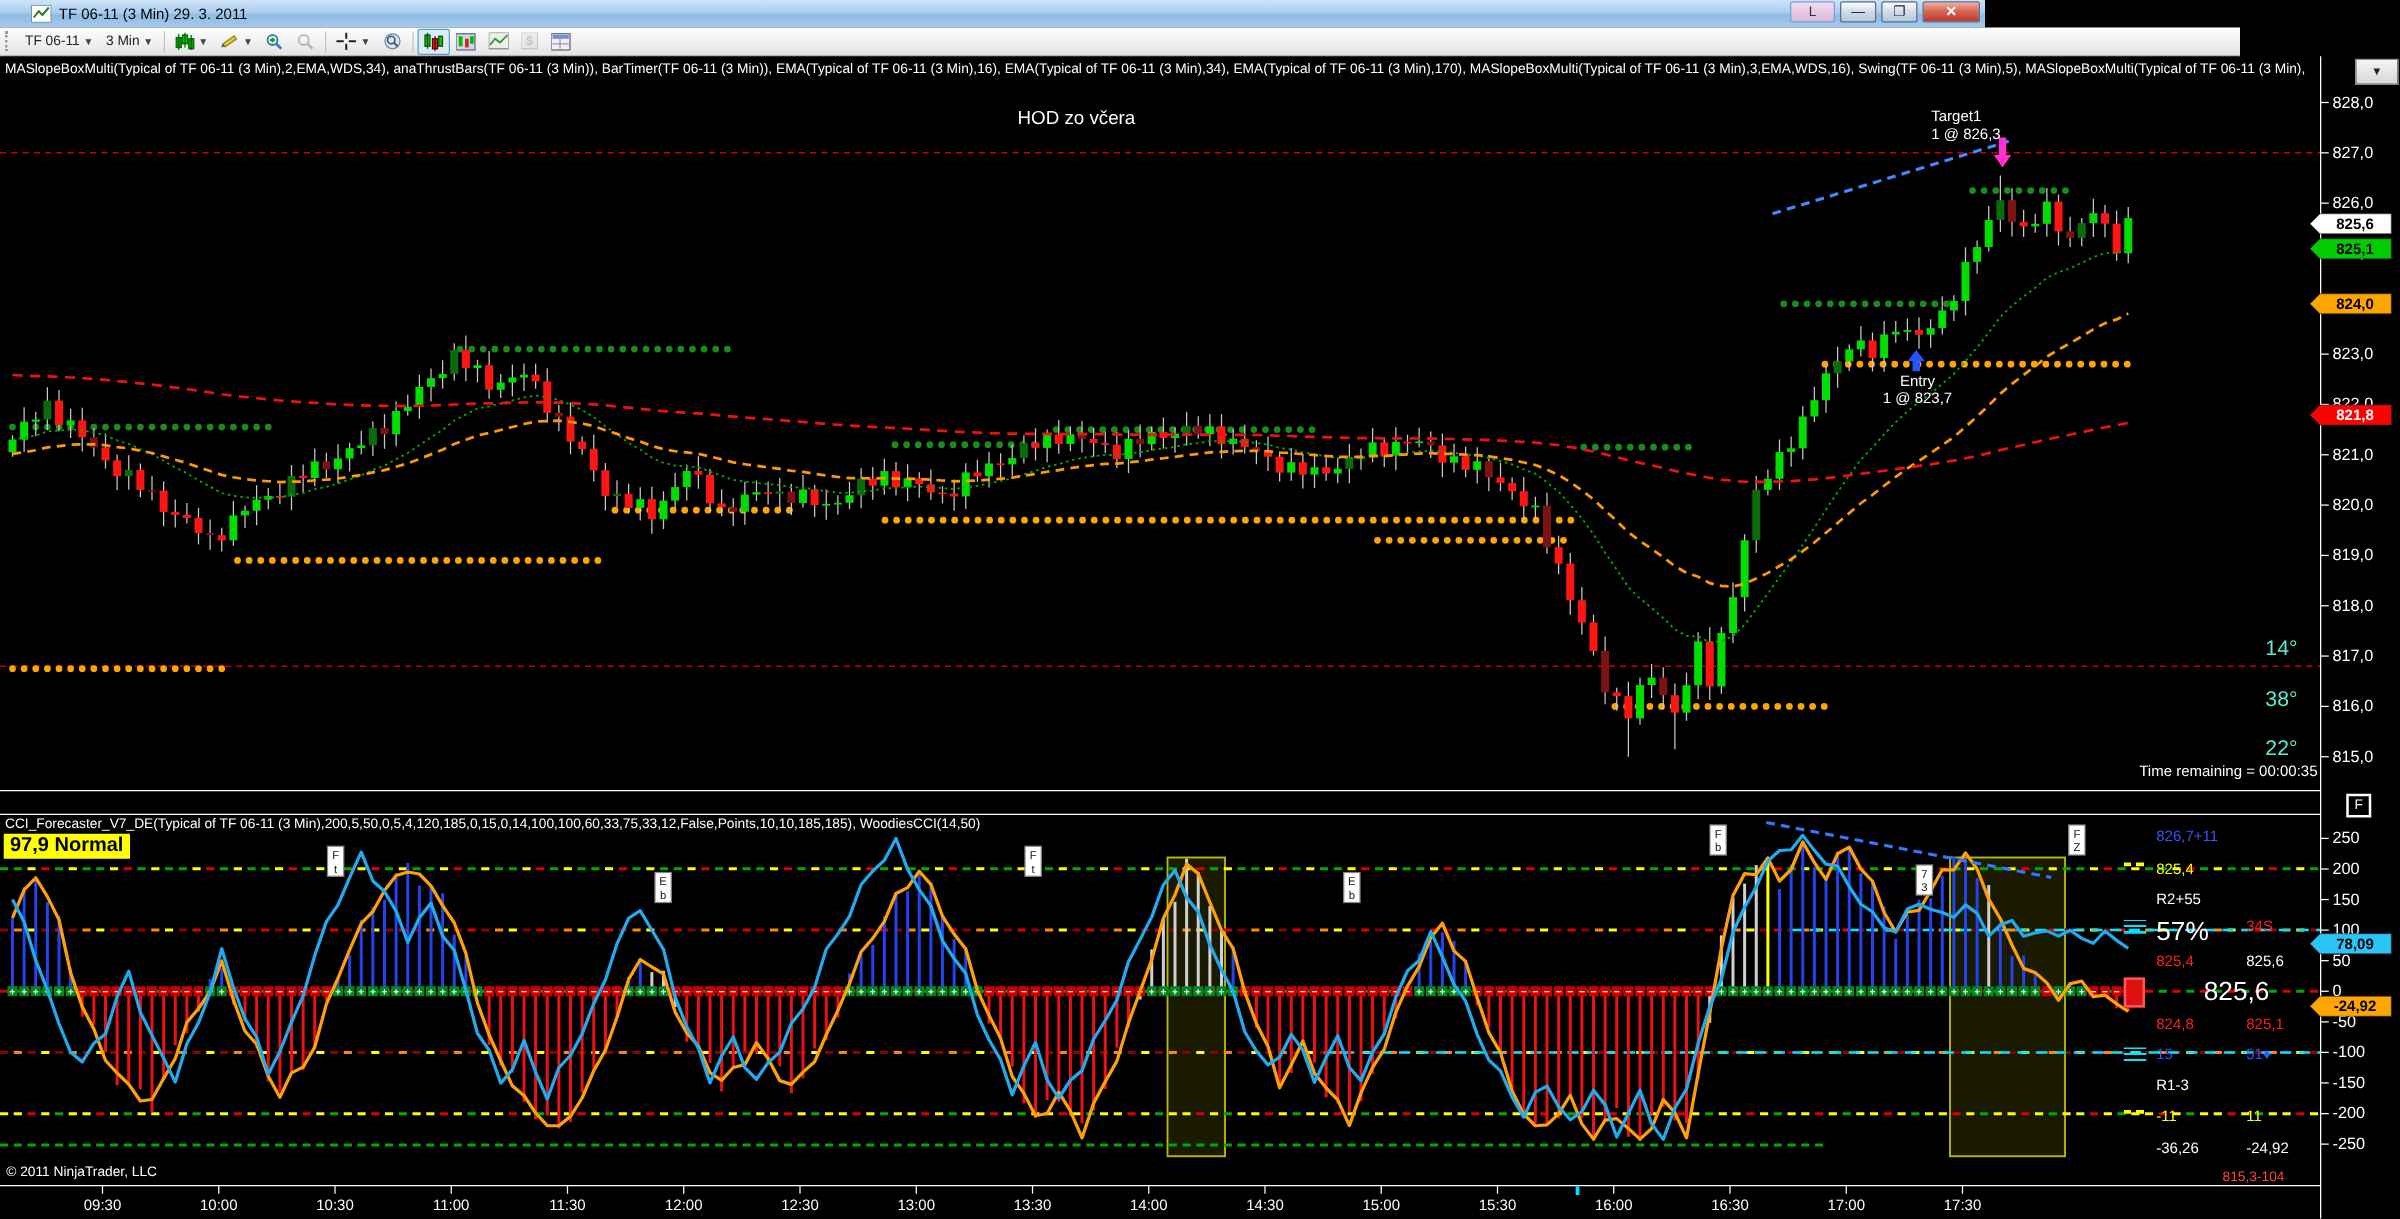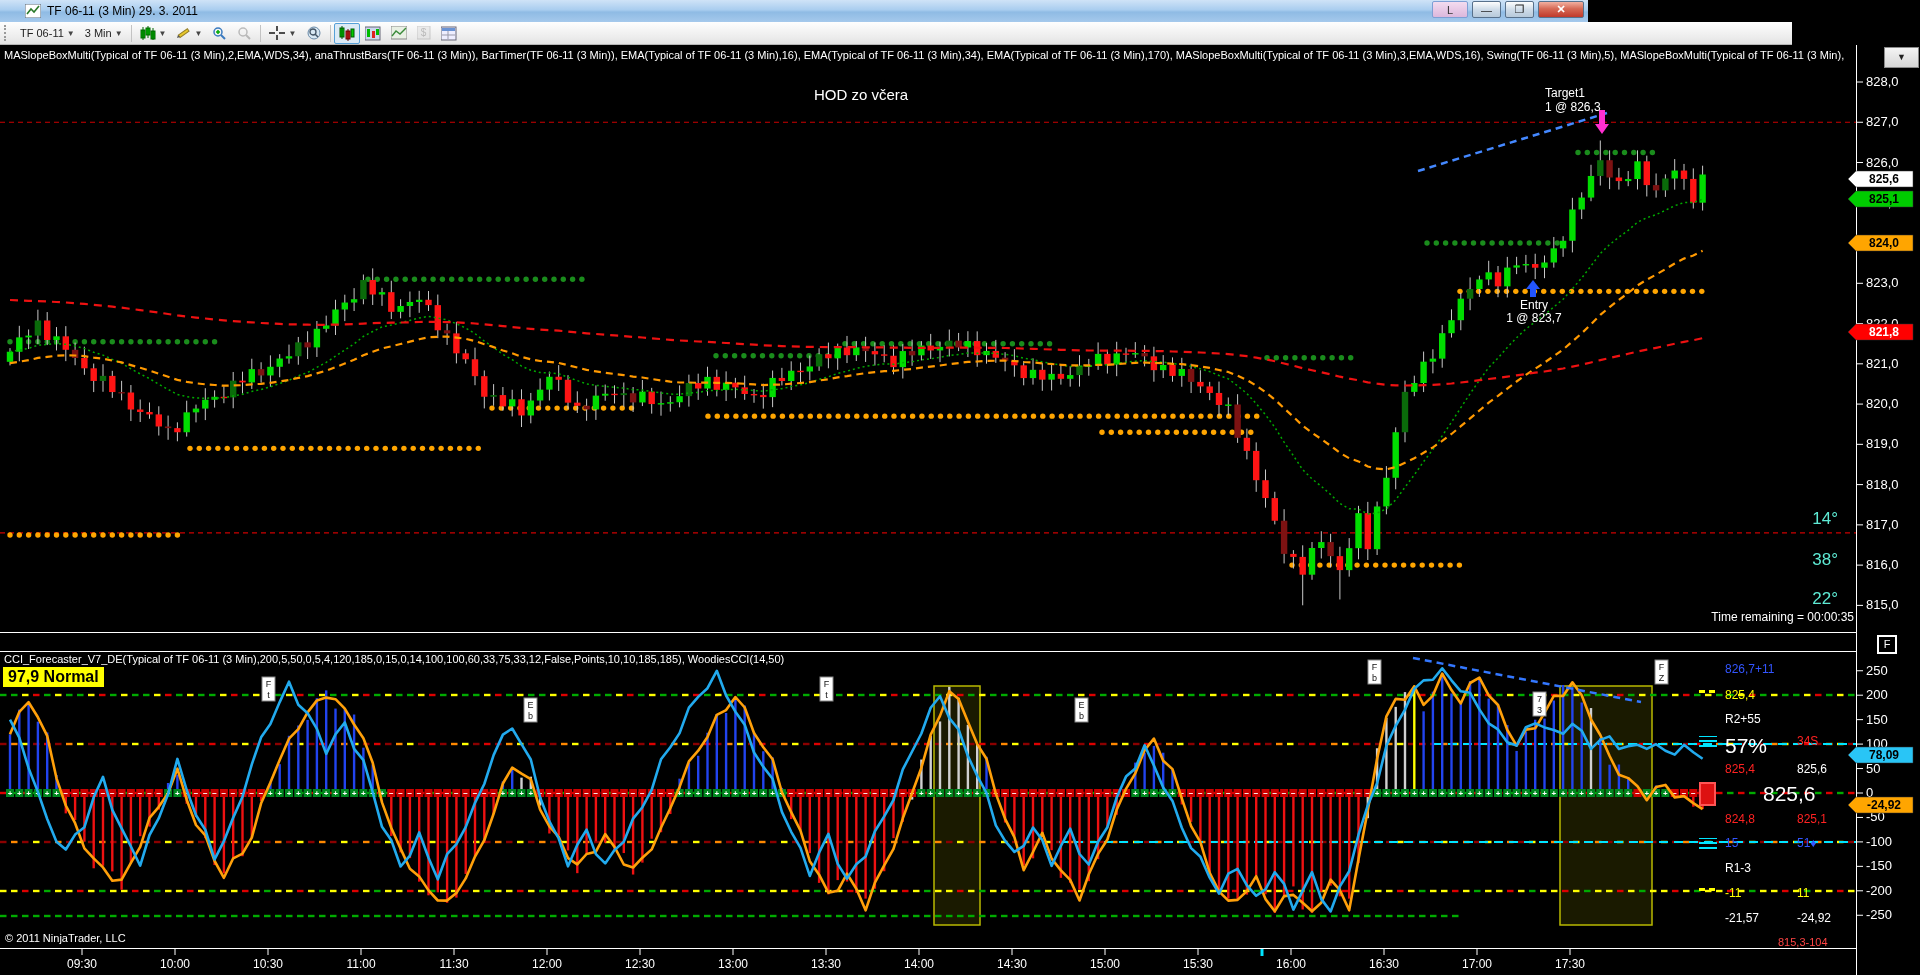--- a/index.html
+++ b/index.html
@@ -2538,15 +2538,15 @@
     <div class="mk" style="left: 1699px; top: 782px; z-index: 3; width: 13px; height: 20px; background: rgb(221, 17, 17); border: 2px solid rgb(255, 85, 85);"></div>
     <div class="irow" style="top: 812px; left: 1725px; color: rgb(255, 34, 34); z-index: 3;">824,8</div>
     <div class="irow" style="top: 812px; left: 1797px; color: rgb(255, 34, 34); z-index: 3;">825,1</div>
     <div class="irow" style="top: 836px; left: 1725px; color: rgb(51, 85, 255); z-index: 3;">15</div>
     <div class="irow" style="top: 836px; left: 1797px; color: rgb(51, 85, 255); z-index: 3;">51♦</div>
     <div class="mk" style="left: 1699px; top: 838px; z-index: 3; width: 18px; height: 11px; background: repeating-linear-gradient(0deg, rgb(0, 229, 255) 0px, rgb(0, 229, 255) 2px, transparent 2px, transparent 5px);"></div>
     <div class="irow" style="top: 861px; left: 1725px; color: rgb(255, 255, 255); z-index: 3;">R1-3</div>
     <div class="irow" style="top: 886px; left: 1725px; color: rgb(255, 255, 0); z-index: 3;">-11</div>
     <div class="irow" style="top: 886px; left: 1797px; color: rgb(255, 255, 0); z-index: 3;">11</div>
     <div class="mk" style="left: 1699px; top: 888px; z-index: 3; width: 18px; height: 3px; background: repeating-linear-gradient(90deg, rgb(255, 255, 0) 0px, rgb(255, 255, 0) 6px, transparent 6px, transparent 10px);"></div>
-    <div class="irow" style="top: 911px; left: 1725px; color: rgb(255, 255, 255); z-index: 3;">-21,57</div>
+    <div class="irow" style="top: 911px; left: 1725px; color: rgb(255, 255, 255); z-index: 3;">-36,26</div>
     <div class="irow" style="top: 911px; left: 1797px; color: rgb(255, 255, 255); z-index: 3;">-24,92</div>
   </div>
 
 </body></html>

